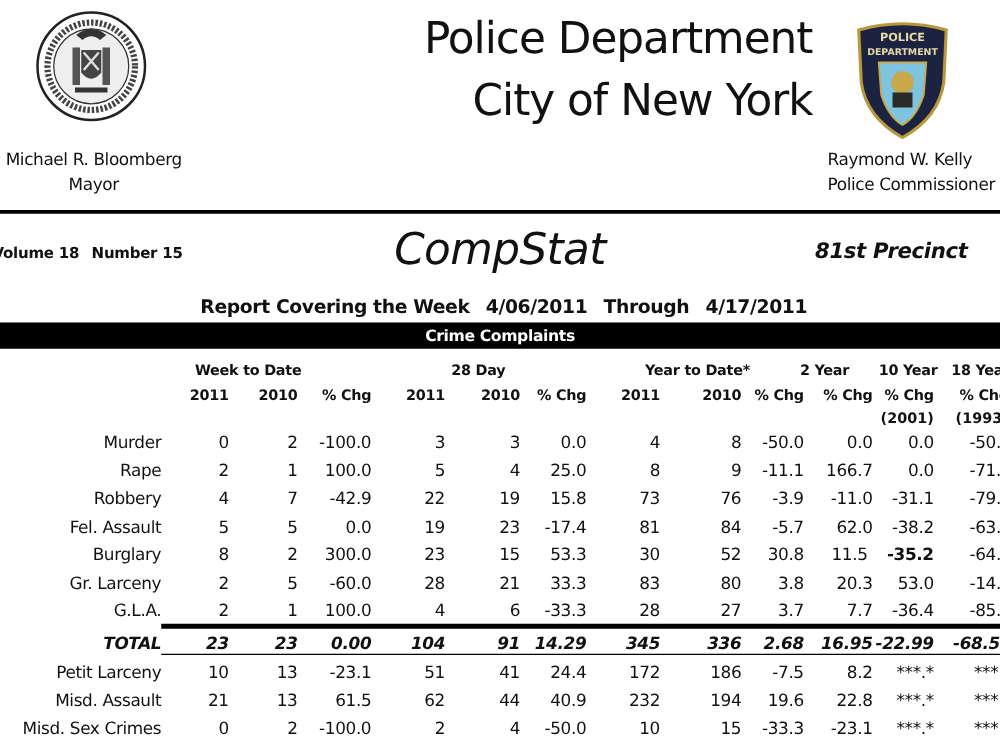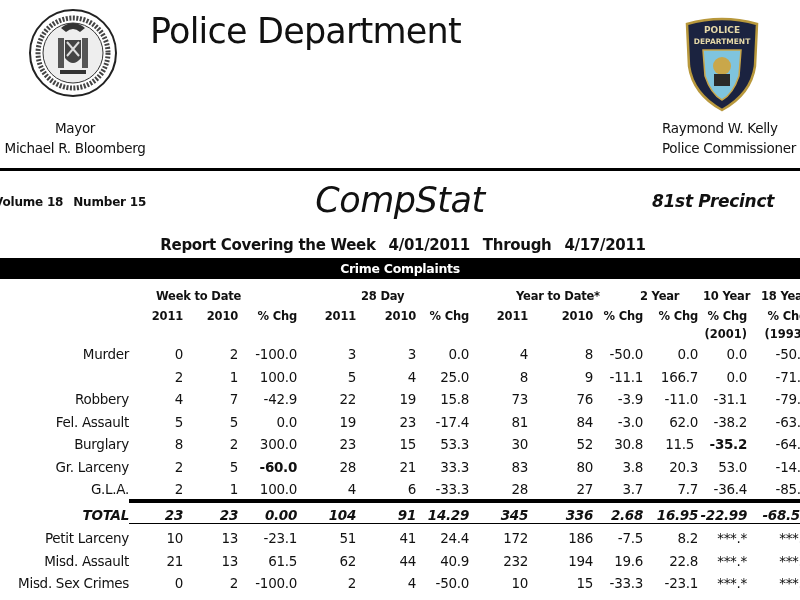--- a/index.html
+++ b/index.html
@@ -5,21 +5,21 @@
     * { box-sizing: border-box; margin: 0; padding: 0; }
     html, body { width: 800px; height: 600px; overflow: hidden; background: #ffffff; }
     body { position: relative; font-family: "DejaVu Sans", sans-serif; color: #111; }
 
     .seal { position: absolute; left: 28px; top: 8px; width: 90px; height: 95px; }
     .shield { position: absolute; left: 683px; top: 16px; width: 78px; height: 96px; }
 
     .mayor-block { position: absolute; left: 0; top: 118px; width: 150px; text-align: center; font-family: "DejaVu Sans", sans-serif; font-size: 13.5px; line-height: 20px; letter-spacing: -0.3px; }
     .commish-block { position: absolute; left: 650px; top: 118px; width: 160px; text-align: left; padding-left: 12px; font-size: 13.5px; line-height: 20px; letter-spacing: -0.3px; }
 
-    .dept-title { position: absolute; left: 150px; top: 6px; width: 500px; text-align: left; font-family: "DejaVu Sans", sans-serif; font-size: 35px; line-height: 50px; letter-spacing: -0.8px; }
+    .dept-title { position: absolute; left: 150px; top: 6px; width: 500px; text-align: right; font-family: "DejaVu Sans", sans-serif; font-size: 35px; line-height: 50px; letter-spacing: -0.8px; }
 
     .top-rule { position: absolute; left: 0; top: 168px; width: 800px; height: 3px; background: #000; }
 
     .volume { position: absolute; left: -6px; top: 195px; font-size: 12px; font-weight: bold; letter-spacing: -0.2px; }
     .volume span + span { margin-left: 10px; }
     .compstat { position: absolute; left: 300px; top: 180px; width: 200px; text-align: center; font-size: 35px; font-style: italic; letter-spacing: -0.5px; }
     .precinct { position: absolute; left: 652px; top: 191px; font-size: 17px; font-style: italic; font-weight: bold; white-space: nowrap; letter-spacing: -0.3px; }
 
     .report-line { position: absolute; left: 0; top: 236px; width: 800px; text-align: center; font-size: 15px; font-weight: bold; letter-spacing: -0.3px; padding-left: 6px; }
     .report-line span { margin: 0 4px; }
@@ -57,43 +57,44 @@
   <path d="M4 8 Q39 -2 74 8 L72 50 Q68 78 39 94 Q10 78 6 50 Z" fill="#1b2340" stroke="#b8983c" stroke-width="2.5"></path>
   <path d="M20 34 L58 34 L56 60 Q50 78 39 84 Q28 78 22 60 Z" fill="#7fc4de" stroke="#c9a74a" stroke-width="1.5"></path>
   <text x="39" y="17" text-anchor="middle" font-family="DejaVu Sans, sans-serif" font-size="9" font-weight="bold" fill="#e6d9a8">POLICE</text>
   <text x="39" y="28" text-anchor="middle" font-family="DejaVu Sans, sans-serif" font-size="7.5" font-weight="bold" fill="#e6d9a8">DEPARTMENT</text>
   <circle cx="39" cy="50" r="9" fill="#c9a74a"></circle>
   <rect x="31" y="58" width="16" height="12" fill="#2a2a2a"></rect>
 </svg>
 
 <div class="dept-title">
   <div>Police Department</div>
+  <div>City of New York</div>
 </div>
 
 <div class="mayor-block">
+  <div>Michael R. Bloomberg</div>
   <div>Mayor</div>
-  <div>Michael R. Bloomberg</div>
 </div>
 
 <div class="commish-block">
   <div>Raymond W. Kelly</div>
   <div>Police Commissioner</div>
 </div>
 
 <div class="top-rule"></div>
 
 <div class="volume">
   <span>Volume 18</span><span>Number  15</span>
 </div>
 <div class="compstat">CompStat</div>
 <div class="precinct">81st Precinct</div>
 
 <div class="report-line">
   <span>Report Covering the Week</span>
-  <span>4/01/2011</span>
+  <span>4/06/2011</span>
   <span>Through</span>
   <span>4/17/2011</span>
 </div>
 
 <div class="section-bar">Crime Complaints</div>
 
 <div class="grp" style="left:156px">Week to Date</div>
 <div class="grp" style="left:361px">28 Day</div>
 <div class="grp" style="left:516px">Year to Date*</div>
 <div class="grp" style="left:640px">2 Year</div>
@@ -125,20 +126,21 @@
       <div class="c" style="left: 356px; width: 60px;">3</div>
       <div class="c" style="left: 409px; width: 60px;">0.0</div>
       <div class="c" style="left: 468px; width: 60px;">4</div>
       <div class="c" style="left: 533px; width: 60px;">8</div>
       <div class="c" style="left: 583px; width: 60px;">-50.0</div>
       <div class="c" style="left: 638px; width: 60px;">0.0</div>
       <div class="c" style="left: 687px; width: 60px;">0.0</div>
       <div class="c" style="left: 749px; width: 60px;">-50.0</div>
     </div>
     <div class="row" style="top: 365.5px;">
+      <div class="lbl">Rape</div>
       <div class="c" style="left: 123px; width: 60px;">2</div>
       <div class="c" style="left: 178px; width: 60px;">1</div>
       <div class="c" style="left: 237px; width: 60px;">100.0</div>
       <div class="c" style="left: 296px; width: 60px;">5</div>
       <div class="c" style="left: 356px; width: 60px;">4</div>
       <div class="c" style="left: 409px; width: 60px;">25.0</div>
       <div class="c" style="left: 468px; width: 60px;">8</div>
       <div class="c" style="left: 533px; width: 60px;">9</div>
       <div class="c" style="left: 583px; width: 60px;">-11.1</div>
       <div class="c" style="left: 638px; width: 60px;">166.7</div>
@@ -163,21 +165,21 @@
     <div class="row" style="top: 410.5px;">
       <div class="lbl">Fel. Assault</div>
       <div class="c" style="left: 123px; width: 60px;">5</div>
       <div class="c" style="left: 178px; width: 60px;">5</div>
       <div class="c" style="left: 237px; width: 60px;">0.0</div>
       <div class="c" style="left: 296px; width: 60px;">19</div>
       <div class="c" style="left: 356px; width: 60px;">23</div>
       <div class="c" style="left: 409px; width: 60px;">-17.4</div>
       <div class="c" style="left: 468px; width: 60px;">81</div>
       <div class="c" style="left: 533px; width: 60px;">84</div>
-      <div class="c" style="left: 583px; width: 60px;">-3.0</div>
+      <div class="c" style="left: 583px; width: 60px;">-5.7</div>
       <div class="c" style="left: 638px; width: 60px;">62.0</div>
       <div class="c" style="left: 687px; width: 60px;">-38.2</div>
       <div class="c" style="left: 749px; width: 60px;">-63.3</div>
     </div>
     <div class="row" style="top: 433px;">
       <div class="lbl">Burglary</div>
       <div class="c" style="left: 123px; width: 60px;">8</div>
       <div class="c" style="left: 178px; width: 60px;">2</div>
       <div class="c" style="left: 237px; width: 60px;">300.0</div>
       <div class="c" style="left: 296px; width: 60px;">23</div>
@@ -187,21 +189,21 @@
       <div class="c" style="left: 533px; width: 60px;">52</div>
       <div class="c" style="left: 583px; width: 60px;">30.8</div>
       <div class="c" style="left: 634px; width: 60px;">11.5</div>
       <div class="c" style="left: 687px; width: 60px; font-weight: bold;">-35.2</div>
       <div class="c" style="left: 749px; width: 60px;">-64.6</div>
     </div>
     <div class="row" style="top: 455.5px;">
       <div class="lbl">Gr. Larceny</div>
       <div class="c" style="left: 123px; width: 60px;">2</div>
       <div class="c" style="left: 178px; width: 60px;">5</div>
-      <div class="c" style="left: 237px; width: 60px; font-weight: bold;">-60.0</div>
+      <div class="c" style="left: 237px; width: 60px;">-60.0</div>
       <div class="c" style="left: 296px; width: 60px;">28</div>
       <div class="c" style="left: 356px; width: 60px;">21</div>
       <div class="c" style="left: 409px; width: 60px;">33.3</div>
       <div class="c" style="left: 468px; width: 60px;">83</div>
       <div class="c" style="left: 533px; width: 60px;">80</div>
       <div class="c" style="left: 583px; width: 60px;">3.8</div>
       <div class="c" style="left: 638px; width: 60px;">20.3</div>
       <div class="c" style="left: 687px; width: 60px;">53.0</div>
       <div class="c" style="left: 749px; width: 60px;">-14.4</div>
     </div>

